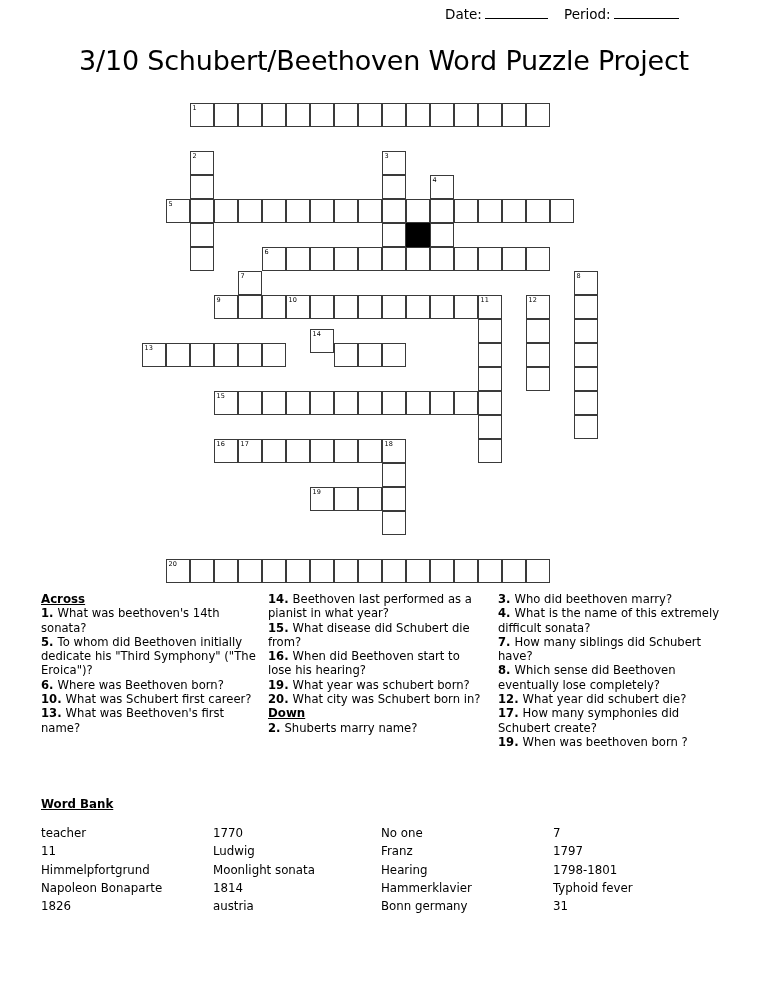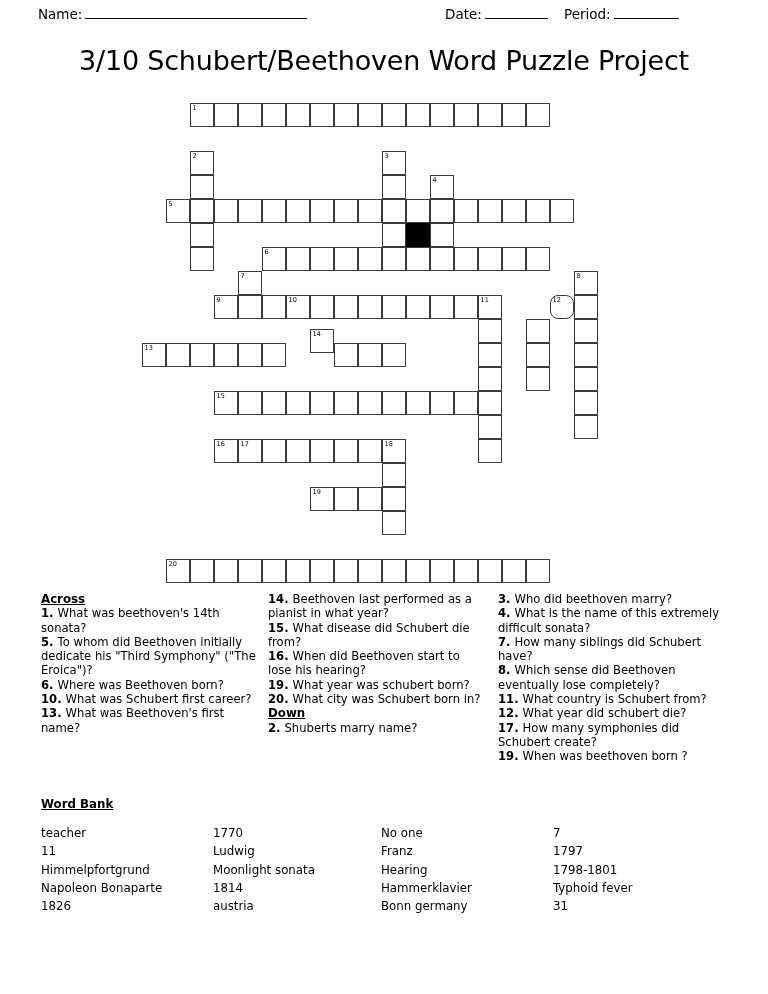--- a/index.html
+++ b/index.html
@@ -135,21 +135,20 @@
   .wb-grid {
     display: grid;
     grid-template-columns: 172px 168px 172px 170px;
   }
   .wb-item { white-space: nowrap; }
 </style>
 </head>
 <body>
 
 <div class="idline">
-  <span class="fld" id="fld-name"><span class="lbl">Name:</span><span class="rule"></span></span>
   <span class="fld" id="fld-date"><span class="lbl">Date:</span><span class="rule"></span></span>
   <span class="fld" id="fld-period"><span class="lbl">Period:</span><span class="rule"></span></span>
 </div>
 
 <div class="title">3/10 Schubert/Beethoven Word Puzzle Project</div>
 
 <div id="grid">
     <div class="cell" style="left: 190px; top: 103px;">
       <span class="cnum">1</span>
     </div>
@@ -244,21 +243,21 @@
     <div class="cell" style="left: 454px; top: 295px;"></div>
     <div class="cell" style="left: 478px; top: 295px;">
       <span class="cnum">11</span>
     </div>
     <div class="cell" style="left: 478px; top: 319px;"></div>
     <div class="cell" style="left: 478px; top: 343px;"></div>
     <div class="cell" style="left: 478px; top: 367px;"></div>
     <div class="cell" style="left: 478px; top: 391px;"></div>
     <div class="cell" style="left: 478px; top: 415px;"></div>
     <div class="cell" style="left: 478px; top: 439px;"></div>
-    <div class="cell" style="left: 550px; top: 295px; border-radius: 8px;">
+    <div class="cell" style="left: 526px; top: 295px;">
       <span class="cnum">12</span>
     </div>
     <div class="cell" style="left: 526px; top: 319px;"></div>
     <div class="cell" style="left: 526px; top: 343px;"></div>
     <div class="cell" style="left: 526px; top: 367px;"></div>
     <div class="cell" style="left: 142px; top: 343px;">
       <span class="cnum">13</span>
     </div>
     <div class="cell" style="left: 166px; top: 343px;"></div>
     <div class="cell" style="left: 190px; top: 343px;"></div>
@@ -343,21 +342,20 @@
       <span class="clue"><b>19. </b><span>What year was schubert born?</span></span>
       <span class="clue"><b>20. </b><span>What city was Schubert born in?</span></span>
       <span class="sechead">Down</span>
       <span class="clue"><b>2. </b><span>Shuberts marry name?</span></span>
     </div>
   <div class="cluecol" id="clues-col-3">
       <span class="clue"><b>3. </b><span>Who did beethoven marry?</span></span>
       <span class="clue"><b>4. </b><span>What is the name of this extremely difficult sonata?</span></span>
       <span class="clue"><b>7. </b><span>How many siblings did Schubert have?</span></span>
       <span class="clue"><b>8. </b><span>Which sense did Beethoven eventually lose completely?</span></span>
-      <span class="clue"><b>11. </b><span>What country is Schubert from?</span></span>
       <span class="clue"><b>12. </b><span>What year did schubert die?</span></span>
       <span class="clue"><b>17. </b><span>How many symphonies did Schubert create?</span></span>
       <span class="clue"><b>19. </b><span>When was beethoven born ?</span></span>
     </div>
 </div>
 
 <div id="wordbank">
   <span class="sechead">Word Bank</span>
   <div class="wb-grid" id="wb-grid">
       <span class="wb-item">teacher</span>

